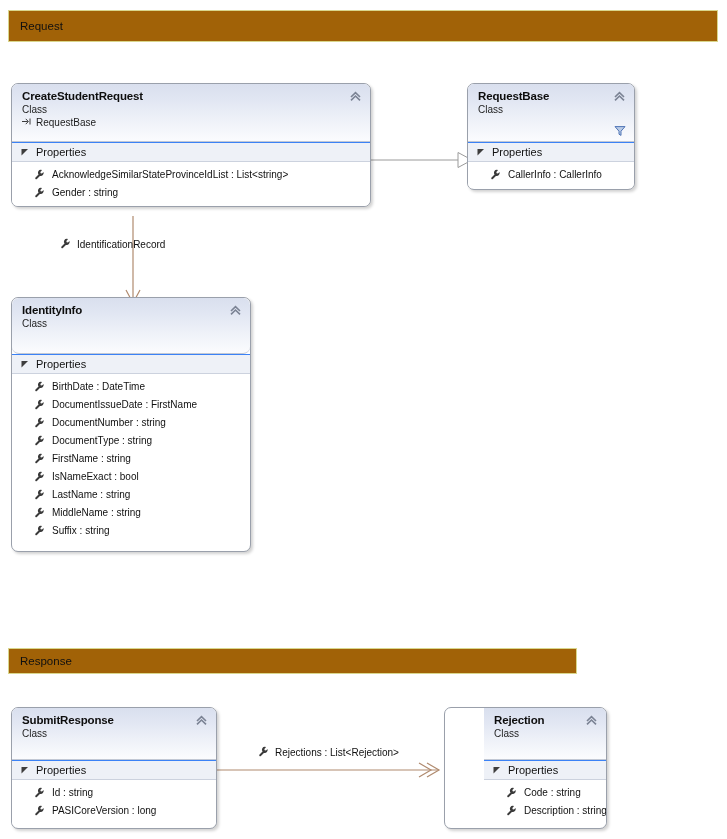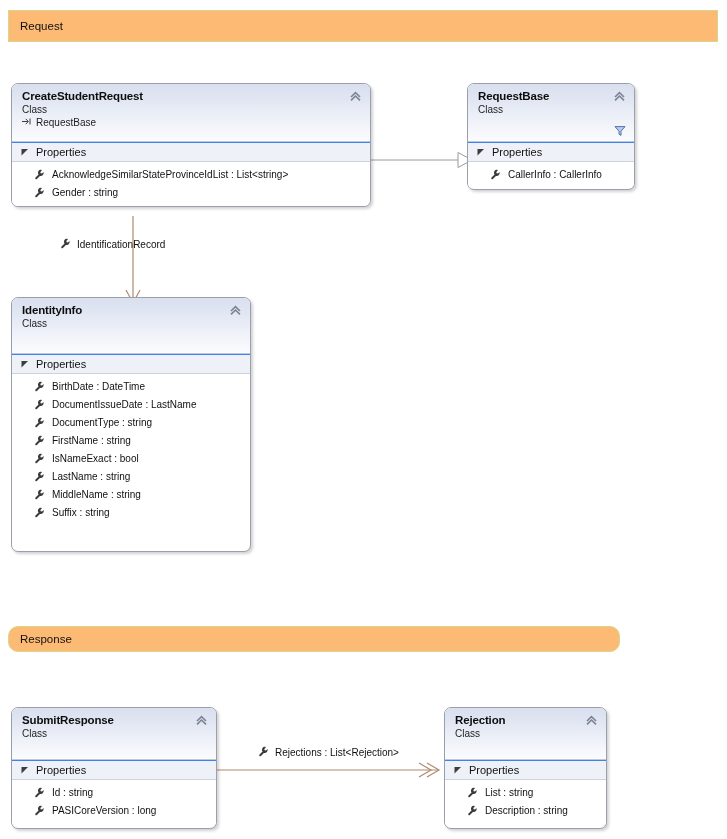--- a/index.html
+++ b/index.html
@@ -7,21 +7,21 @@
     width:727px;height:839px;position:relative;overflow:hidden;
     font-family:"Liberation Sans","DejaVu Sans",sans-serif;
     font-size:11px;color:#000;
     -webkit-font-smoothing:antialiased;
   }
   .canvas{position:absolute;inset:0;}
 
   
   .banner{
     position:absolute;
-    background:#fdba74;
+    background:#a16207;
     border:1px solid #d9d68c;
     box-sizing:border-box;
     display:flex;align-items:center;
     padding-left:11px;
     font-size:11.5px;
     color:#101010;
   }
 
   
   .cls{
@@ -88,21 +88,21 @@
 </style>
 </head>
 <body>
 
 <div class="canvas">
 
   <div class="banner" style="left:8px;top:10px;width:710px;height:32px;">
     <span>Request</span>
   </div>
 
-  <div class="banner" style="left:8px;top:626px;width:612px;height:26px;border-radius:10px;">
+  <div class="banner" style="left:8px;top:648px;width:569px;height:26px;">
     <span>Response</span>
   </div>
 
   <svg class="conn" style="left:368px;top:148px;width:106px;height:24px;" viewBox="0 0 106 24">
     <line x1="0" y1="12" x2="90" y2="12" stroke="#9a9a9a" stroke-width="1"></line>
     <polygon points="90,4.5 104,12 90,19.5" fill="#ffffff" stroke="#9a9a9a" stroke-width="1"></polygon>
   </svg>
 
   <svg class="conn" style="left:120px;top:216px;width:26px;height:92px;" viewBox="0 0 26 92">
     <line x1="13" y1="0" x2="13" y2="86" stroke="#b08a6e" stroke-width="1.2"></line>
@@ -215,21 +215,21 @@
           <svg width="11" height="11" viewBox="0 0 16 16" aria-hidden="true">
               <path d="M10.6 1.2a4.3 4.3 0 0 0-4 6.9L2.2 12.5a1.4 1.4 0 0 0 2 2l4.4-4.4a4.3 4.3 0 0 0 5.2-5.6l-2.2 2.2-1.9-.5-.5-1.9 2.2-2.2a4.4 4.4 0 0 0-.8-.9z" fill="#3a3a3a"></path>
             </svg>
         </span>
         <span>CallerInfo : CallerInfo</span>
       </div>
     </div>
   </div>
 
   <div class="cls" style="left:11px;top:297px;width:240px;height:255px;">
-    <div class="cls-head" style="height:56px;">
+    <div class="cls-head" style="height:56px;border-radius:7px;">
       <div class="cls-name">IdentityInfo</div>
       <div class="cls-kind">Class</div>
       <span class="chev">
         <svg width="13" height="13" viewBox="0 0 13 13" aria-hidden="true">
           <polyline points="2,7 6.5,2.6 11,7" fill="none" stroke="#7b8394" stroke-width="1.6"></polyline>
           <polyline points="2,10.4 6.5,6 11,10.4" fill="none" stroke="#7b8394" stroke-width="1.6"></polyline>
         </svg>
       </span>
     </div>
 
@@ -250,21 +250,29 @@
             </svg>
           </span>
           <span>BirthDate : DateTime</span>
         </div>
       <div class="member">
           <span class="wr">
             <svg width="11" height="11" viewBox="0 0 16 16" aria-hidden="true">
               <path d="M10.6 1.2a4.3 4.3 0 0 0-4 6.9L2.2 12.5a1.4 1.4 0 0 0 2 2l4.4-4.4a4.3 4.3 0 0 0 5.2-5.6l-2.2 2.2-1.9-.5-.5-1.9 2.2-2.2a4.4 4.4 0 0 0-.8-.9z" fill="#3a3a3a"></path>
             </svg>
           </span>
-          <span>DocumentIssueDate : LastName</span>
+          <span>DocumentIssueDate : FirstName</span>
+        </div>
+      <div class="member">
+          <span class="wr">
+            <svg width="11" height="11" viewBox="0 0 16 16" aria-hidden="true">
+              <path d="M10.6 1.2a4.3 4.3 0 0 0-4 6.9L2.2 12.5a1.4 1.4 0 0 0 2 2l4.4-4.4a4.3 4.3 0 0 0 5.2-5.6l-2.2 2.2-1.9-.5-.5-1.9 2.2-2.2a4.4 4.4 0 0 0-.8-.9z" fill="#3a3a3a"></path>
+            </svg>
+          </span>
+          <span>DocumentNumber : string</span>
         </div>
       <div class="member">
           <span class="wr">
             <svg width="11" height="11" viewBox="0 0 16 16" aria-hidden="true">
               <path d="M10.6 1.2a4.3 4.3 0 0 0-4 6.9L2.2 12.5a1.4 1.4 0 0 0 2 2l4.4-4.4a4.3 4.3 0 0 0 5.2-5.6l-2.2 2.2-1.9-.5-.5-1.9 2.2-2.2a4.4 4.4 0 0 0-.8-.9z" fill="#3a3a3a"></path>
             </svg>
           </span>
           <span>DocumentType : string</span>
         </div>
       <div class="member">
@@ -344,21 +352,21 @@
           <span class="wr">
             <svg width="11" height="11" viewBox="0 0 16 16" aria-hidden="true">
               <path d="M10.6 1.2a4.3 4.3 0 0 0-4 6.9L2.2 12.5a1.4 1.4 0 0 0 2 2l4.4-4.4a4.3 4.3 0 0 0 5.2-5.6l-2.2 2.2-1.9-.5-.5-1.9 2.2-2.2a4.4 4.4 0 0 0-.8-.9z" fill="#3a3a3a"></path>
             </svg>
           </span>
           <span>PASICoreVersion : long</span>
         </div>
     </div>
   </div>
 
-  <div class="cls" style="left:444px;top:707px;width:163px;height:122px;">
+  <div class="cls" style="left:444px;top:707px;width:163px;height:122px;padding-left:39px;">
     <div class="cls-head" style="height:52px;">
       <div class="cls-name">Rejection</div>
       <div class="cls-kind">Class</div>
       <span class="chev">
         <svg width="13" height="13" viewBox="0 0 13 13" aria-hidden="true">
           <polyline points="2,7 6.5,2.6 11,7" fill="none" stroke="#7b8394" stroke-width="1.6"></polyline>
           <polyline points="2,10.4 6.5,6 11,10.4" fill="none" stroke="#7b8394" stroke-width="1.6"></polyline>
         </svg>
       </span>
     </div>
@@ -372,21 +380,21 @@
       <span>Properties</span>
     </div>
 
     <div class="members">
       <div class="member">
           <span class="wr">
             <svg width="11" height="11" viewBox="0 0 16 16" aria-hidden="true">
               <path d="M10.6 1.2a4.3 4.3 0 0 0-4 6.9L2.2 12.5a1.4 1.4 0 0 0 2 2l4.4-4.4a4.3 4.3 0 0 0 5.2-5.6l-2.2 2.2-1.9-.5-.5-1.9 2.2-2.2a4.4 4.4 0 0 0-.8-.9z" fill="#3a3a3a"></path>
             </svg>
           </span>
-          <span>List : string</span>
+          <span>Code : string</span>
         </div>
       <div class="member">
           <span class="wr">
             <svg width="11" height="11" viewBox="0 0 16 16" aria-hidden="true">
               <path d="M10.6 1.2a4.3 4.3 0 0 0-4 6.9L2.2 12.5a1.4 1.4 0 0 0 2 2l4.4-4.4a4.3 4.3 0 0 0 5.2-5.6l-2.2 2.2-1.9-.5-.5-1.9 2.2-2.2a4.4 4.4 0 0 0-.8-.9z" fill="#3a3a3a"></path>
             </svg>
           </span>
           <span>Description : string</span>
         </div>
     </div>

